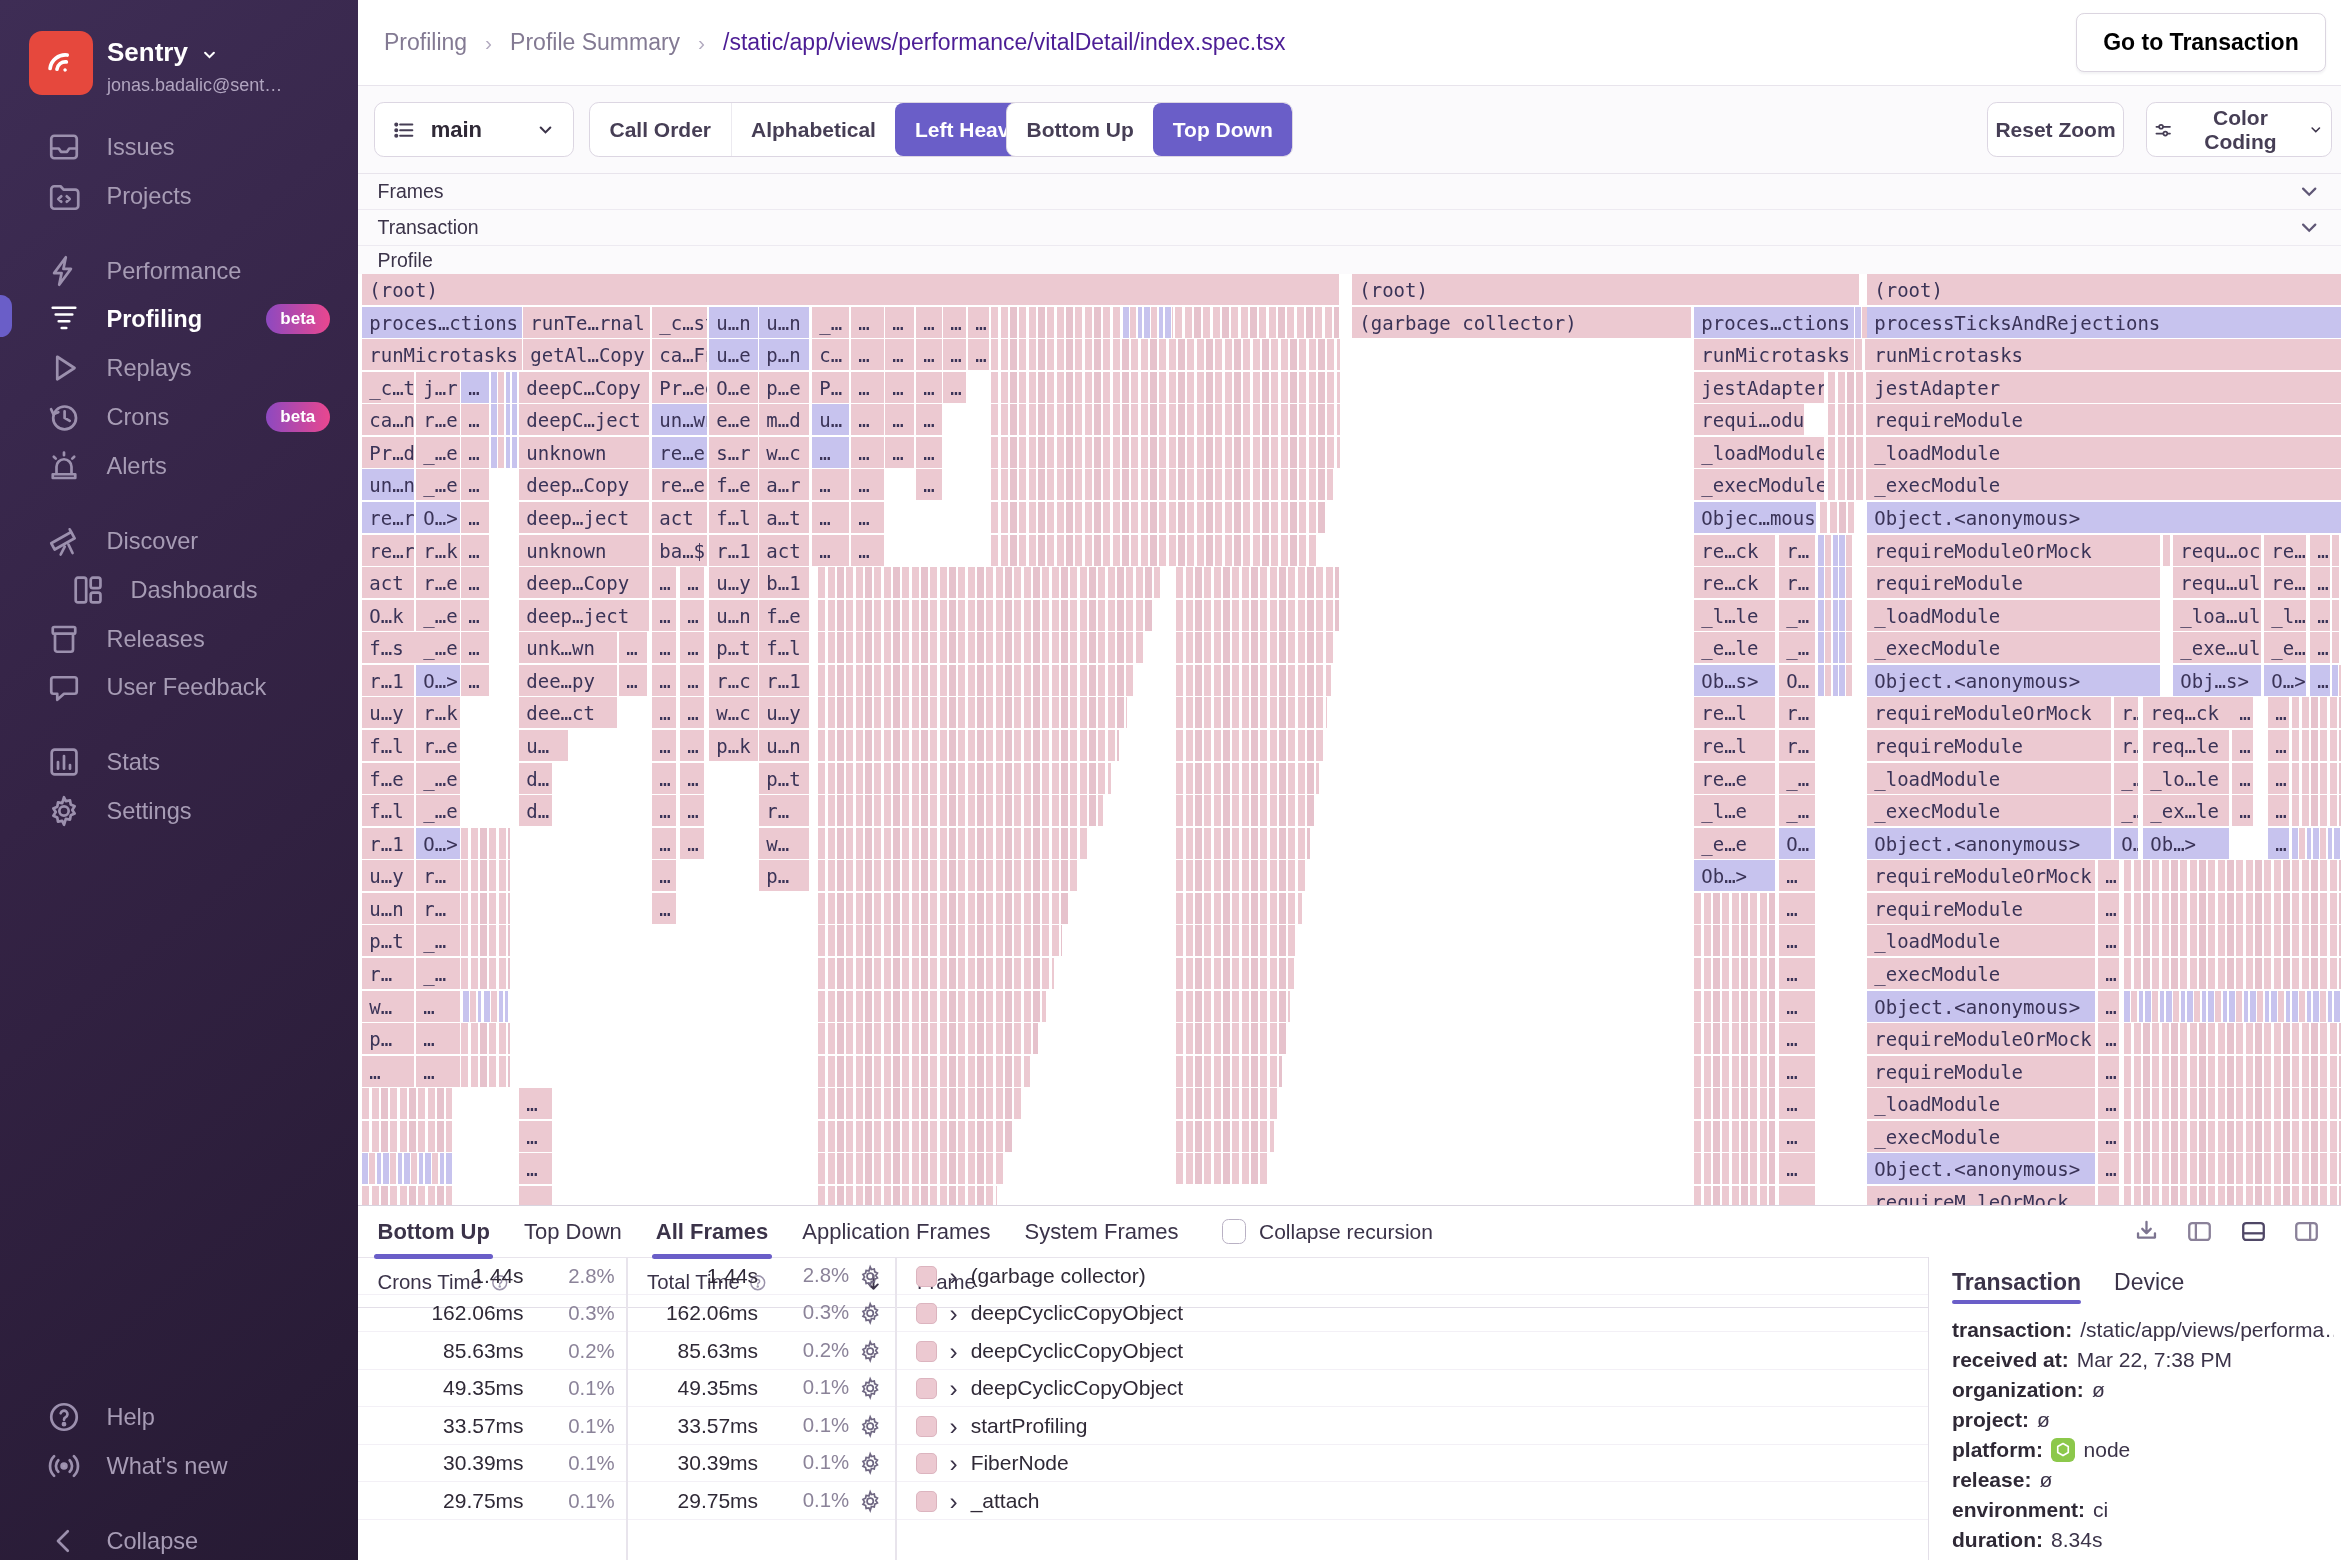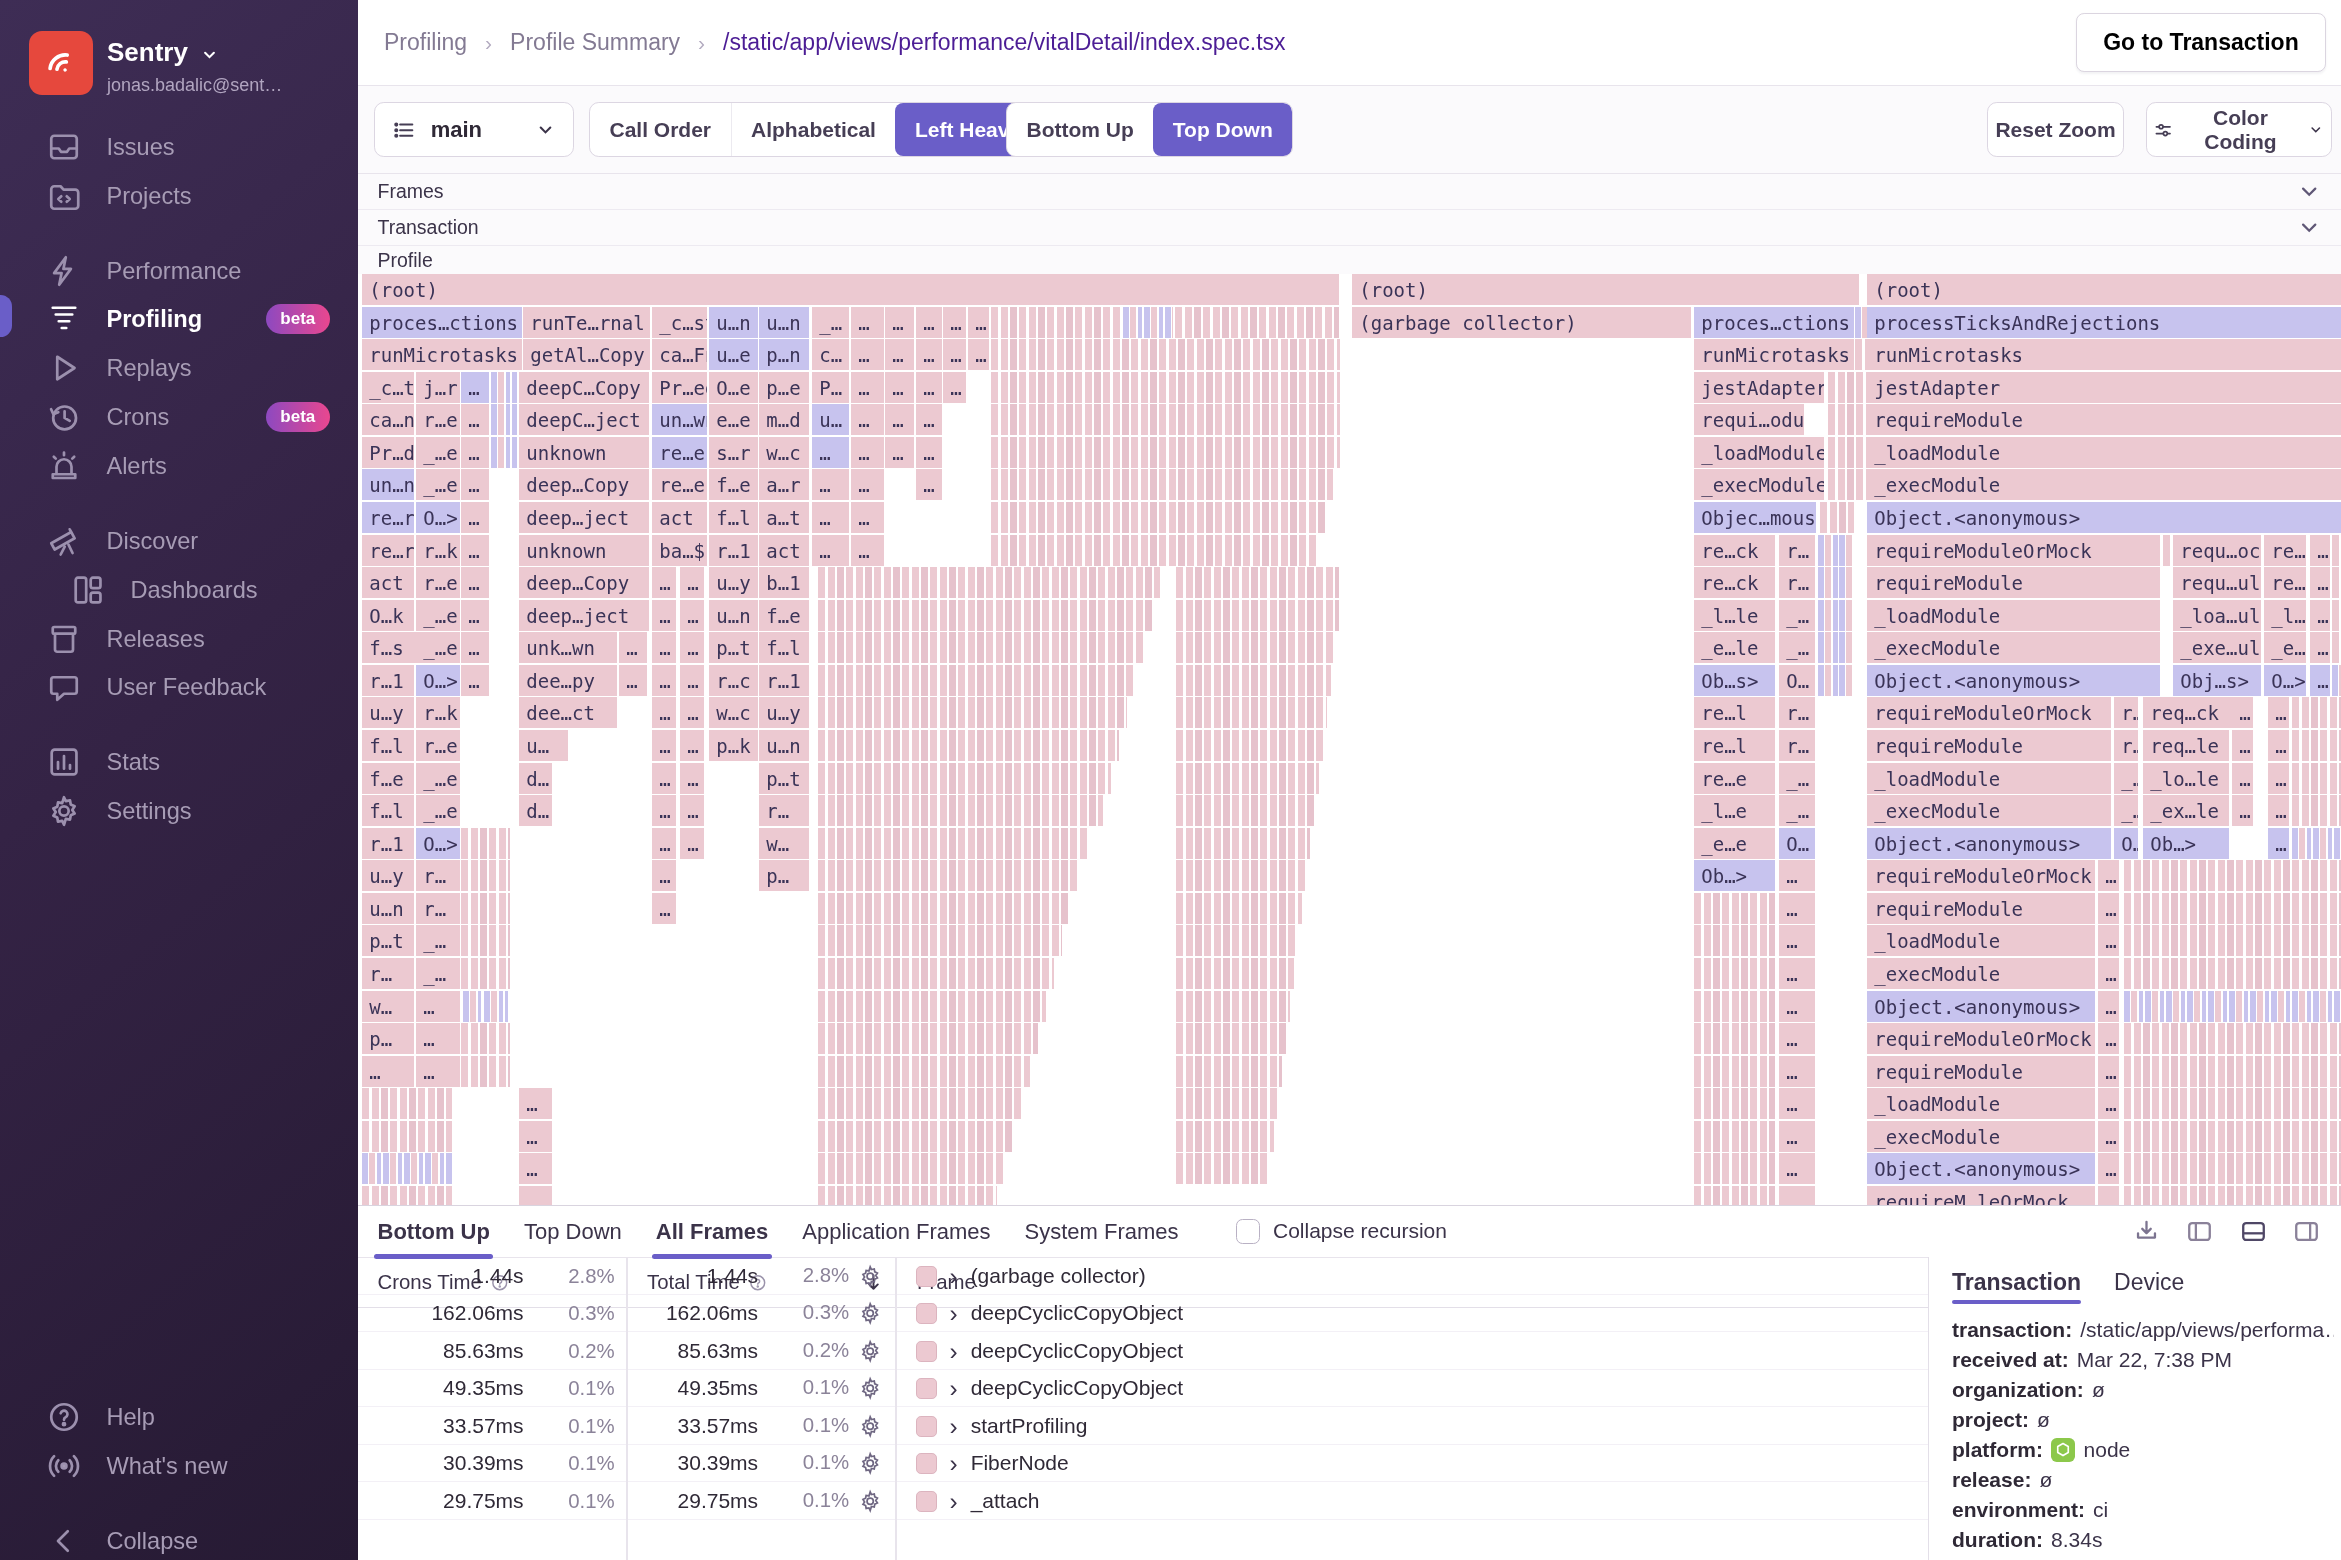--- a/index.html
+++ b/index.html
@@ -65,21 +65,21 @@
   .c-s{background:repeating-linear-gradient(90deg,#ecc9d1 0 7.3px,#fff 7.3px 9.8px,#ecc9d1 9.8px 17px,#fff 17px 19px,#e6c2cc 19px 26px,#fff 26px 28px);}
   .c-t{background:repeating-linear-gradient(90deg,#c7c3ee 0 5.7px,#fff 5.7px 7.3px,#ecc9d1 7.3px 13px,#fff 13px 14.7px,#c7c3ee 14.7px 19.5px,#fff 19.5px 21px);}
   
   .bottom{position:absolute;left:358px;top:1205px;width:1984px;height:355px;background:#fff;
           border-top:1.6px solid #d9d4df;box-sizing:border-box;}
   .tabs{position:relative;height:52px;display:flex;align-items:center;padding-left:19.5px;gap:34px;
         border-bottom:1.6px solid #e8e4ec;box-sizing:border-box;}
   .tab{font-size:22px;color:#3b3349;height:100%;display:flex;align-items:center;position:relative;cursor:pointer;}
   .tab.active{font-weight:bold;}
   .tab.active::after{content:"";position:absolute;left:-3.3px;right:-3.3px;bottom:-1.6px;height:4.9px;background:#6a5ec8;border-radius:3.3px;}
-  .chk-wrap{display:flex;align-items:center;gap:13px;margin-left:23px;cursor:pointer;}
+  .chk-wrap{display:flex;align-items:flex-end;gap:13px;margin-left:9px;cursor:pointer;}
   .chk{width:24.4px;height:24.4px;border:1.6px solid #b9b1c4;border-radius:6.5px;background:#fff;box-sizing:border-box;}
   .chk-label{font-size:21px;color:#3b3349;}
   .panel-icons{position:absolute;right:21px;top:0;height:50px;display:flex;align-items:center;gap:24.4px;color:#7c7490;}
   .panel-icons .dock{color:#8a8199;cursor:pointer;}
   .panel-icons .dock.active{color:#4f4766;}
   .ftable{position:absolute;left:0;top:52px;width:1570px;bottom:0;}
   .thead{position:relative;height:50px;border-bottom:1.6px solid #e3dfe8;display:flex;font-size:20.4px;
          color:#3b3349;align-items:center;box-sizing:border-box;}
   .vline{position:absolute;top:52px;bottom:0;width:1.6px;background:#e8e4ec;}
   .th{display:flex;align-items:center;gap:8.1px;box-sizing:border-box;}

